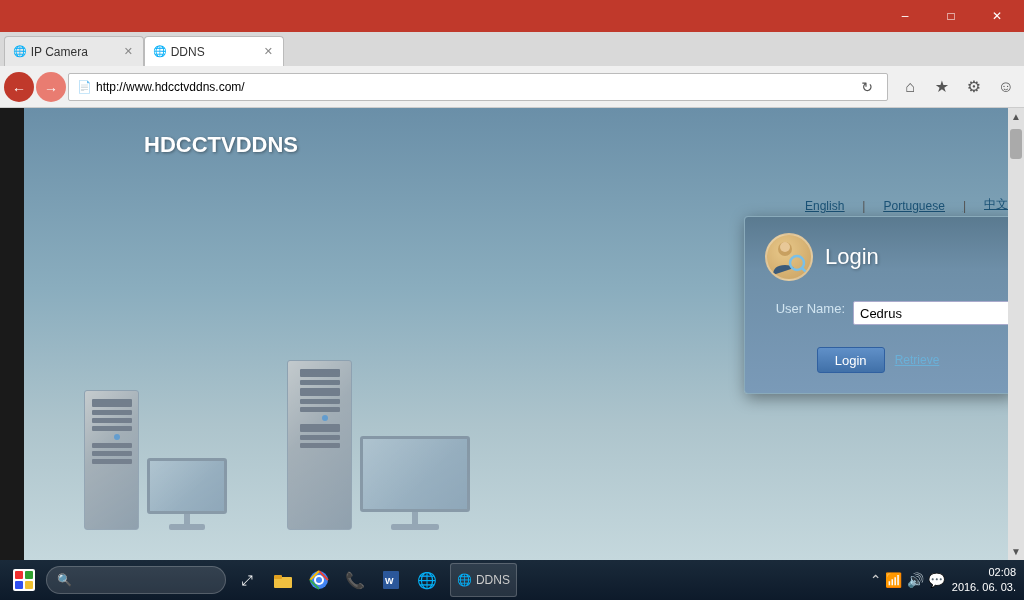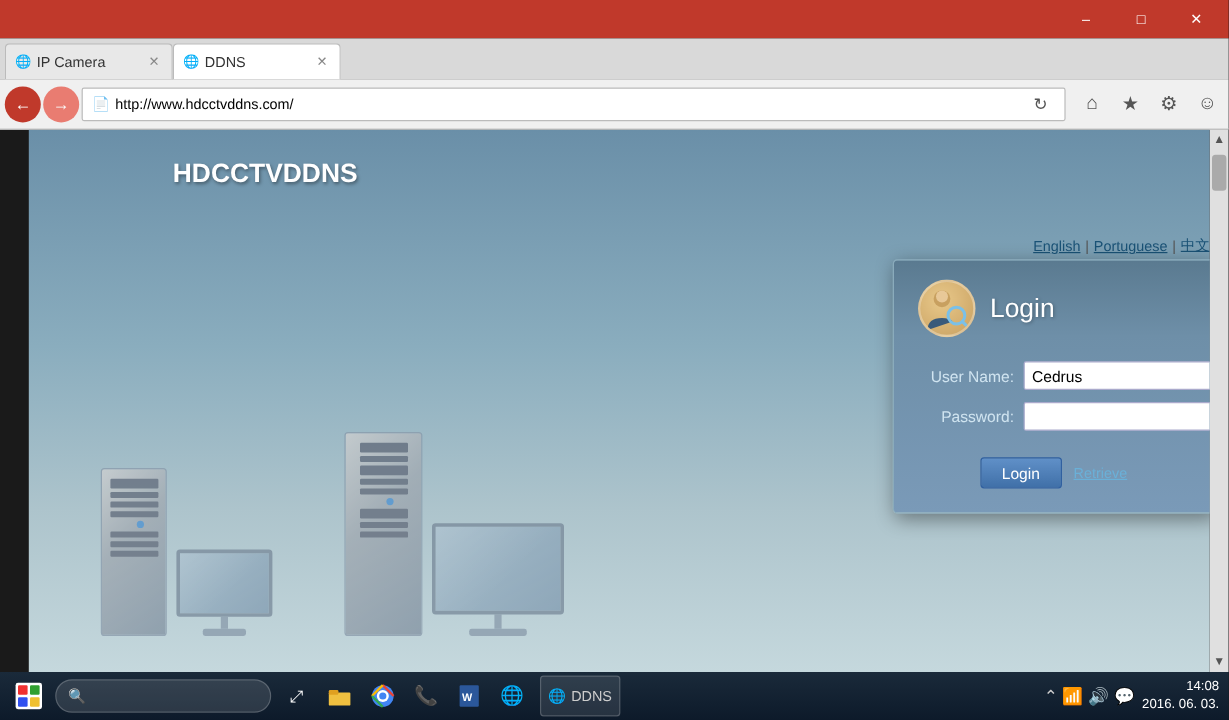--- a/index.html
+++ b/index.html
@@ -118,21 +118,21 @@
       top: 24px; left: 120px;
       font-size: 22px; font-weight: bold; color: white;
       text-shadow: 1px 1px 3px rgba(0,0,0,0.4);
     }
 
     
     .lang-links {
       position: absolute;
       top: 88px; right: 24px;
       font-size: 12px; color: #333;
-      display: flex; gap: 4px; align-items: center;
+      display: flex; gap: 18px; align-items: flex-end; text-decoration: underline;
     }
     .lang-link { color: #1a5276; text-decoration: underline; cursor: pointer; }
     .lang-separator { color: #555; }
 
     
     .computers-area {
       position: absolute;
       bottom: 30px; left: 60px;
       display: flex; align-items: flex-end; gap: 20px;
     }
@@ -196,21 +196,21 @@
       border: 2px solid rgba(255,255,255,0.3);
       display: flex; align-items: center; justify-content: center;
       font-size: 24px;
     }
     .login-title {
       font-size: 22px; font-weight: normal; color: white;
       text-shadow: 1px 1px 3px rgba(0,0,0,0.3);
     }
 
     .login-form { display: flex; flex-direction: column; gap: 10px; }
-    .form-row { display: flex; align-items: center; gap: 8px; }
+    .form-row { display: flex; align-items: flex-start; gap: 8px; }
     .form-label { font-size: 13px; color: #d0e4f0; width: 80px; text-align: right; flex-shrink: 0; }
     .form-input {
       flex: 1;
       height: 24px;
       border: 1px solid #aac;
       border-radius: 2px;
       padding: 0 6px;
       font-size: 13px;
       background: white;
       outline: none;
@@ -408,24 +408,20 @@
               </svg>
             </div>
             <div class="login-title">Login</div>
           </div>
 
           <div class="login-form">
             <div class="form-row">
               <label class="form-label">User Name:</label>
               <input class="form-input" type="text" value="Cedrus" style="">
             </div>
-            <div class="form-row">
-              <label class="form-label">Password:</label>
-              <input class="form-input" type="password" value="" style="">
-            </div>
             <div class="login-actions">
               <button class="login-btn">Login</button>
               <span class="form-link">Retrieve</span>
             </div>
           </div>
         </div>
 
       </div>
 
     </div>
@@ -488,18 +484,18 @@
     </div>
 
     <div class="taskbar-right">
       <div class="notification-area">
         <span class="sys-icon">⌃</span>
         <span class="sys-icon">📶</span>
         <span class="sys-icon">🔊</span>
         <span class="sys-icon">💬</span>
       </div>
       <div class="clock">
-        <div>14:08</div>
+        <div>02:08</div>
         <div>2016. 06. 03.</div>
       </div>
     </div>
   </div>
 </div>
 
 </body></html>

